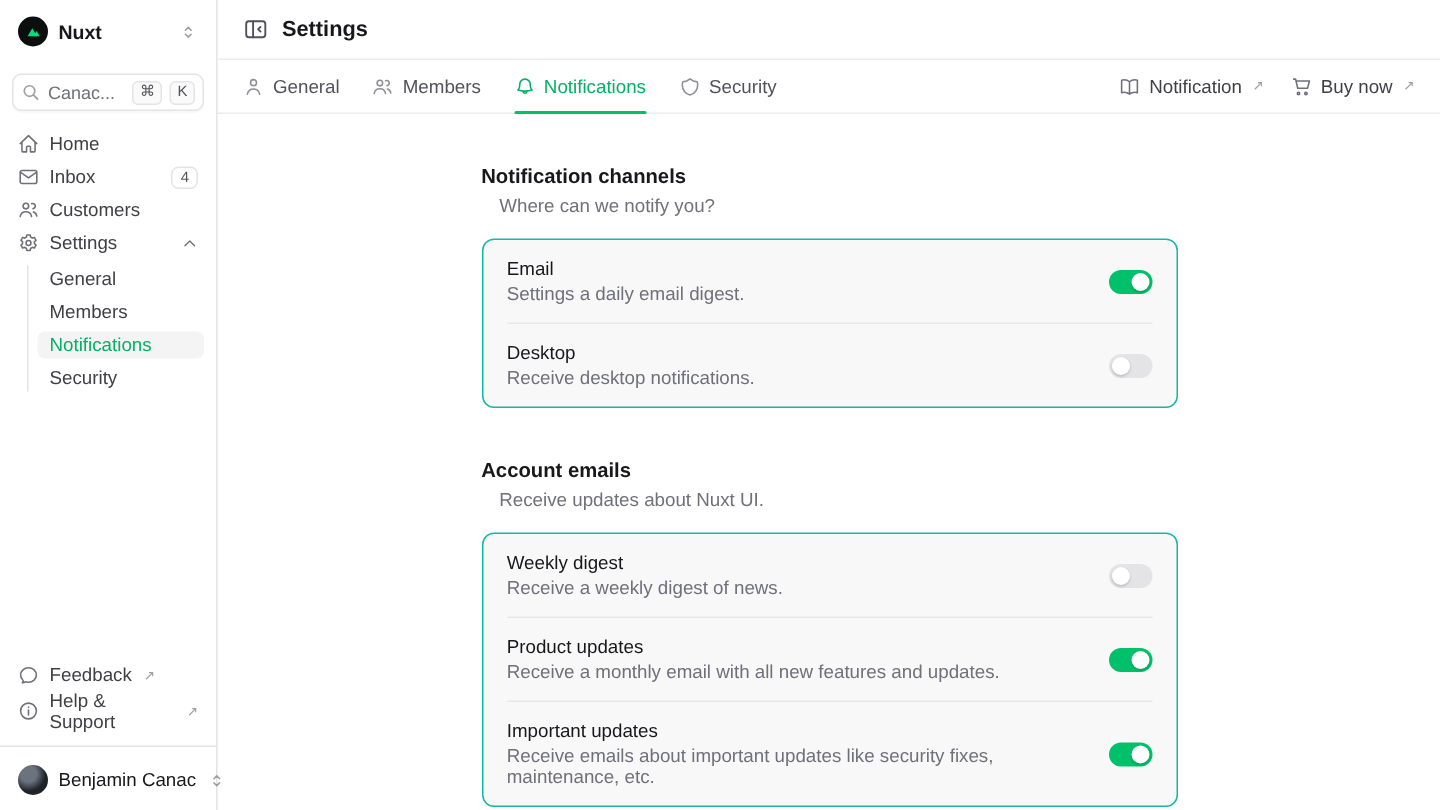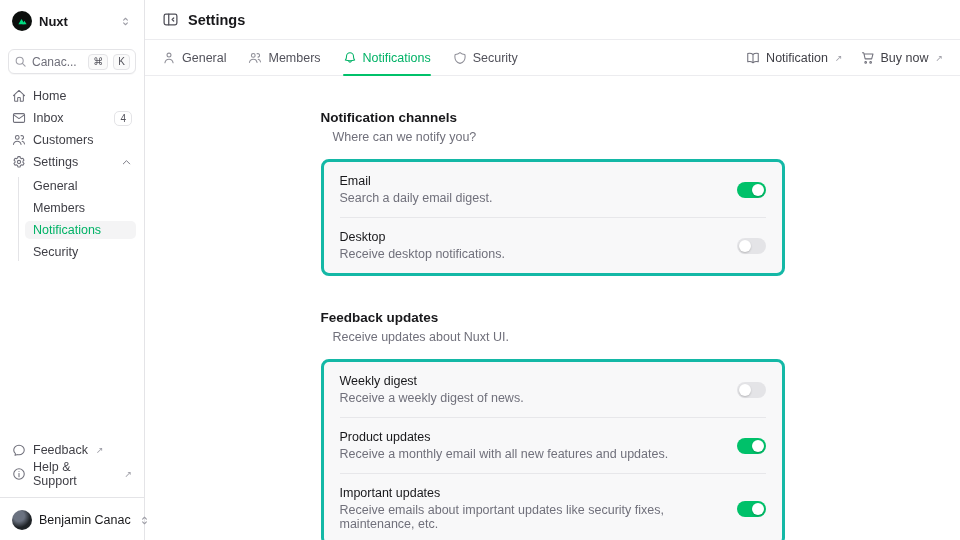--- a/index.html
+++ b/index.html
@@ -61,21 +61,21 @@
   .top-links { display:flex; gap:18px; }
   .top-link { display:flex; align-items:center; gap:6px; font-size:12.5px; font-weight:500;
     color:#3f3f46; cursor:pointer; }
   .top-link svg { color:#70707b; }
 
   .content { flex:1; overflow-y:auto; padding:34px 16px 24px; }
   .col { width:464px; margin:0 auto; }
   .section + .section { margin-top:34px; }
   .sec-title { font-size:13.5px; font-weight:700; color:#18181b; }
   .sec-desc { font-size:12.5px; color:#70707b; margin-top:5px;margin-left:12px; }
-  .card { margin-top:15px; background:#f8f8f9; border:3px solid #14b8a6; border-radius:8px; }
+  .card { margin-top:15px; background:#f8f8f9; border:1px solid #14b8a6; border-radius:8px; }
   .row { display:flex; align-items:center; padding:12px 16px; gap:12px; }
   .row-sep { height:1px; background:#e7e7ea; margin:0 16px; }
   .row-text { flex:1; min-width:0; }
   .row-label { font-size:12.5px; font-weight:500; color:#18181b; }
   .row-desc { font-size:12.5px; color:#70707b; margin-top:3px; }
 
   .switch { width:29px; height:16px; border-radius:9px; background:#e4e4e7; flex:none;
     position:relative; cursor:pointer; transition:background .15s; }
   .switch .knob { position:absolute; top:2px; left:2px; width:12px; height:12px;
     border-radius:50%; background:#fff; box-shadow:0 1px 2px rgba(0,0,0,.2); transition:left .15s; }
@@ -295,41 +295,41 @@
     <div class="content">
       <div class="col">
 
         <section class="section">
           <h2 class="sec-title">Notification channels</h2>
           <p class="sec-desc">Where can we notify you?</p>
           <div class="card">
             <div class="row">
               <div class="row-text">
                 <div class="row-label">Email</div>
-                <div class="row-desc">Search a daily email digest.</div>
+                <div class="row-desc">Settings a daily email digest.</div>
               </div>
               <span class="switch on">
                   <span class="knob"></span>
                 </span>
             </div>
             <div class="row-sep"></div>
             <div class="row">
               <div class="row-text">
                 <div class="row-label">Desktop</div>
                 <div class="row-desc">Receive desktop notifications.</div>
               </div>
               <span class="switch">
                   <span class="knob"></span>
                 </span>
             </div>
           </div>
         </section>
 
         <section class="section">
-          <h2 class="sec-title">Feedback updates</h2>
+          <h2 class="sec-title">Account emails</h2>
           <p class="sec-desc">Receive updates about Nuxt UI.</p>
           <div class="card">
             <div class="row">
               <div class="row-text">
                 <div class="row-label">Weekly digest</div>
                 <div class="row-desc">Receive a weekly digest of news.</div>
               </div>
               <span class="switch">
                   <span class="knob"></span>
                 </span>

